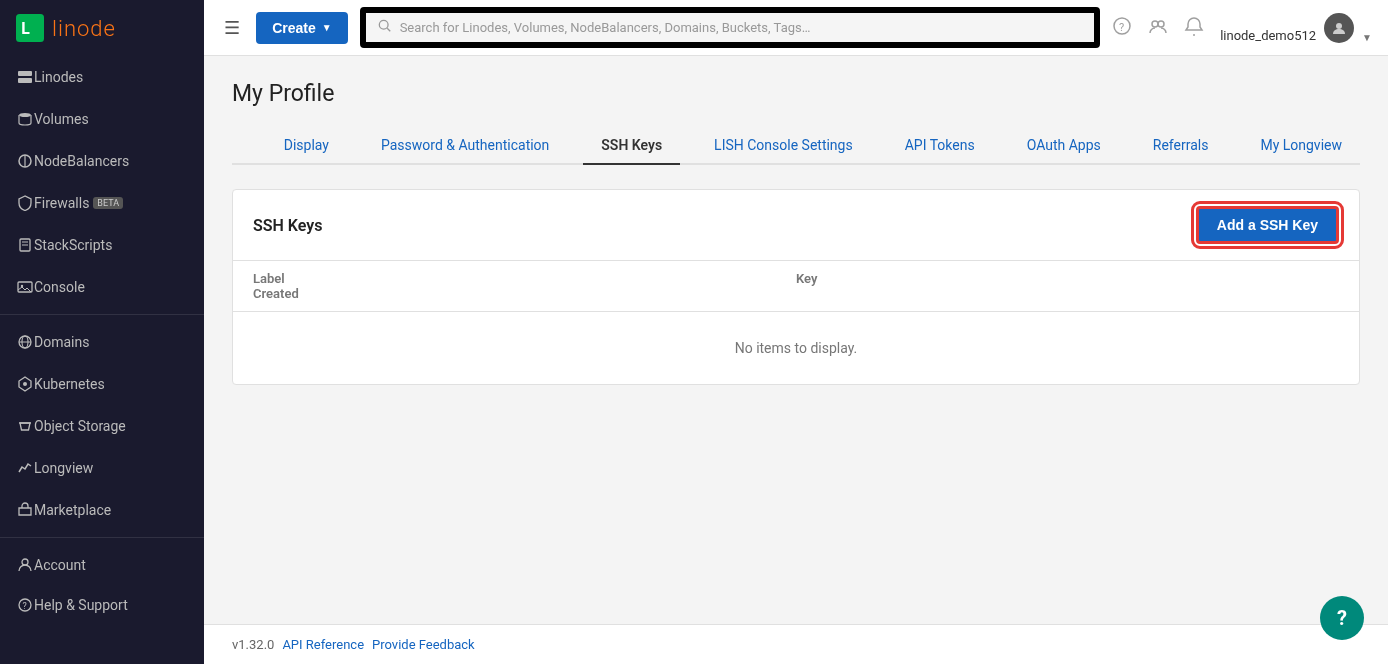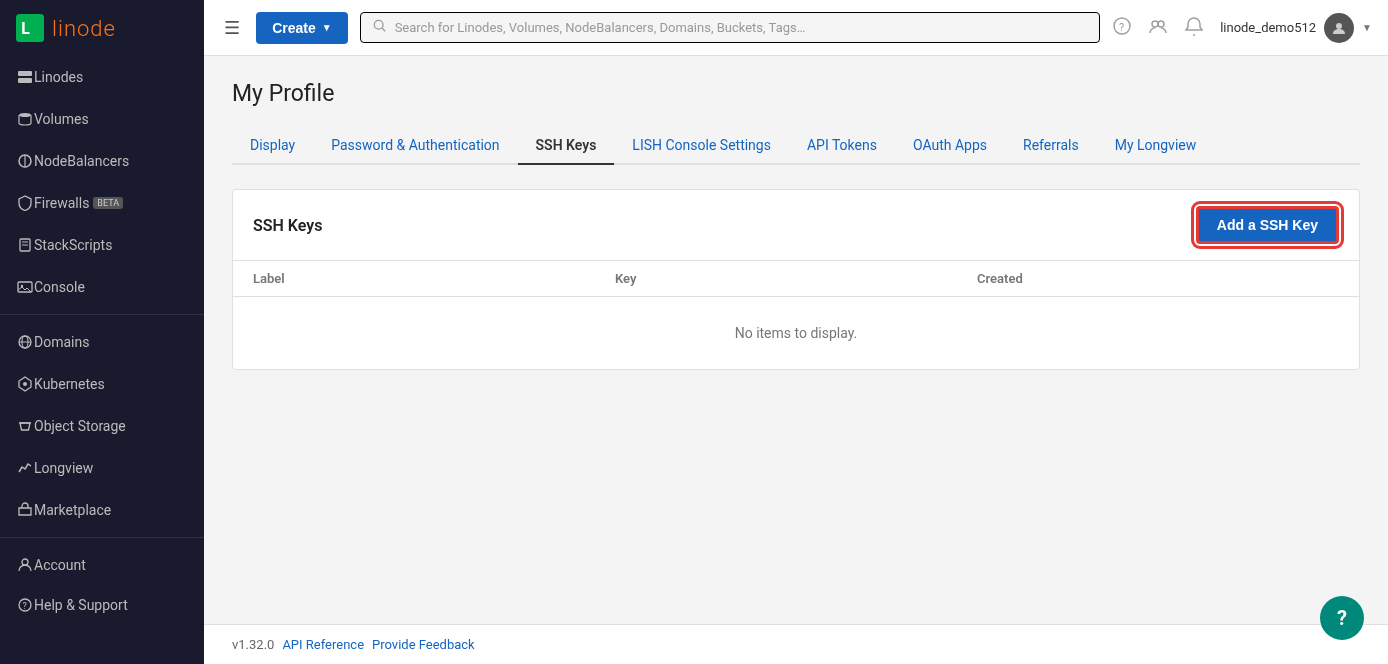--- a/index.html
+++ b/index.html
@@ -91,38 +91,38 @@
       display: flex;
       align-items: center;
       gap: 6px;
     }
     .create-btn .chevron { font-size: 10px; }
     .search-bar {
       flex: 1;
       display: flex;
       align-items: center;
       background: #f5f5f5;
-      border: 1px solid #000000;
+      border: 6px solid #000000;
       border-radius: 4px;
       padding: 6px 12px;
       gap: 8px;
       color: #999;
       font-size: 13px;
     }
     .header-actions {
       display: flex;
       align-items: center;
       gap: 16px;
       color: #555;
       font-size: 18px;
     }
     .header-icon { cursor: pointer; opacity: 0.7; }
     .user-info {
       display: flex;
-      align-items: center;
+      align-items: flex-end;
       gap: 8px;
       font-size: 13px;
       color: #333;
       cursor: pointer;
     }
     .avatar {
       width: 30px;
       height: 30px;
       border-radius: 50%;
       background: #555;
@@ -143,23 +143,24 @@
     .page-title {
       font-size: 23px;
       font-weight: 400;
       color: #222;
       margin-bottom: 20px;
     }
 
     
     .tabs {
       display: flex;
-      gap: 0;
+      gap: 16px;
       border-bottom: 2px solid #e0e0e0;
       margin-bottom: 24px;
+      justify-content: flex-end;
     }
     .tab {
       padding: 10px 18px;
       font-size: 14px;
       color: #1565c0;
       cursor: pointer;
       border-bottom: 2px solid transparent;
       margin-bottom: -2px;
       white-space: nowrap;
     }
@@ -194,21 +195,21 @@
       border-radius: 4px;
       padding: 8px 18px;
       font-size: 14px;
       font-weight: 600;
       cursor: pointer;
       outline: 3px solid #e53935;
       outline-offset: 2px;
     }
     .table-header {
       display: grid;
-      grid-template-columns: 1fr 1fr 1fr;
+      grid-template-columns: 1fr 1fr;
       padding: 10px 20px;
       border-bottom: 1px solid #e0e0e0;
       color: #777;
       font-size: 13px;
       font-weight: 600;
     }
     .empty-state {
       padding: 28px 20px;
       text-align: center;
       color: #777;

